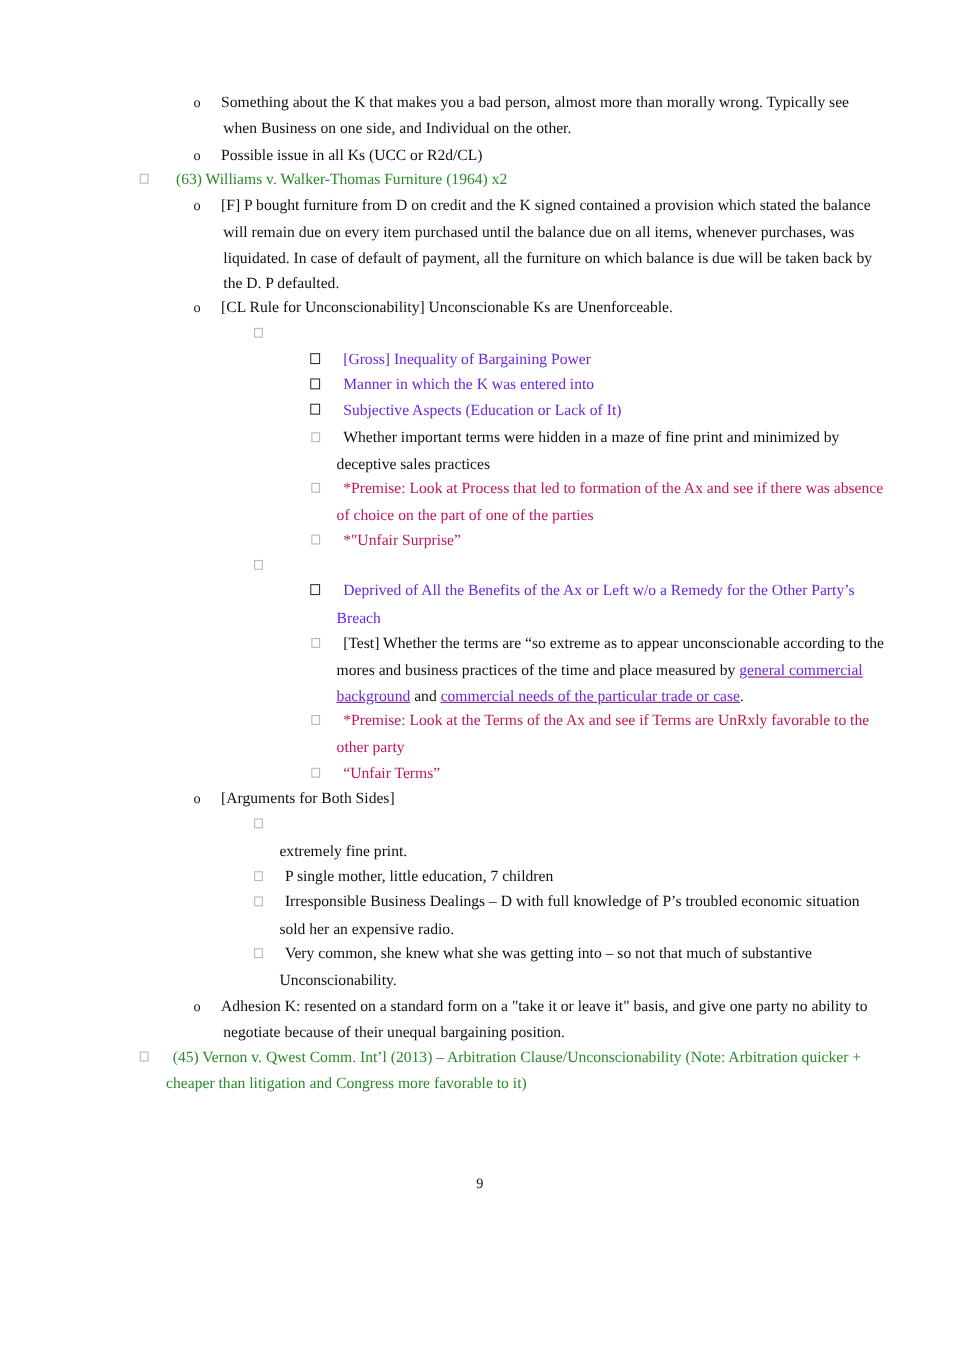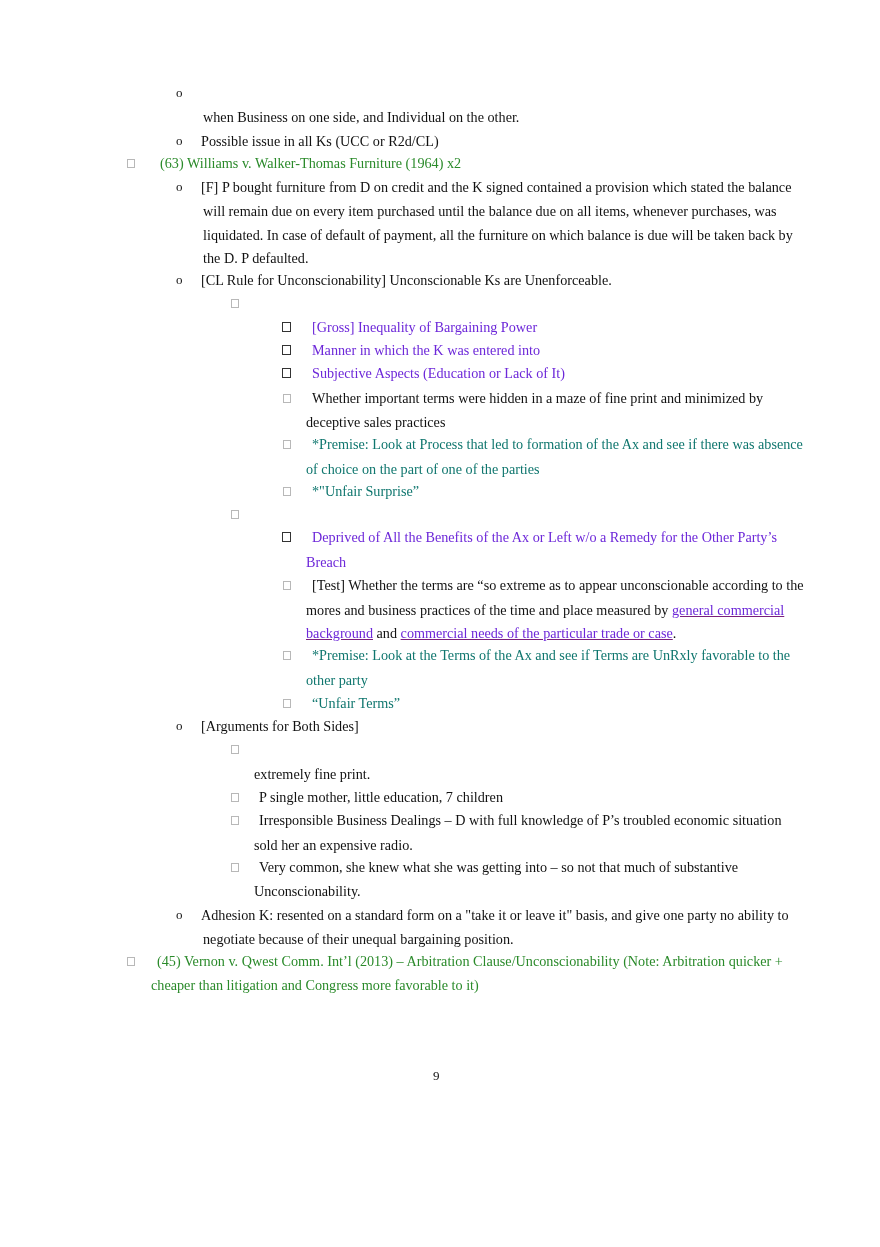--- a/index.html
+++ b/index.html
@@ -10,30 +10,31 @@
     }
     .page { position: absolute; left: 0; top: 0; width: 880px; height: 1247px; }
     .line { position: absolute; white-space: nowrap; line-height: 18px; }
     .bul { position: absolute; white-space: nowrap; line-height: 18px; }
     .o-bul { font-size: 13px; color: #111; }
     .sq { display: inline-block; width: 8px; height: 9px; border: 1px solid #b8b8b8; box-sizing: border-box; }
     .sq.dark { border: 1.3px solid #333; width: 9px; height: 10px; }
     .green { color: #2a8a2a; }
     .navy { color: #1c1f8c; }
     .purple { color: #6d28d9; }
-    .red { color: #0f766e; }
+    .red { color: #be185d; }
     .ul { text-decoration: underline; text-decoration-color: #7a1f7a; }
     .pagenum { position: absolute; left: 433px; top: 1068px; font-size: 13px; }
   </style>
 </head>
 <body>
 
 <div class="page">
 
   <span class="bul o-bul" style="left:176px;top:84px">o</span>
+  <span class="line" style="left:201px;top:84px">Something about the K that makes you a bad person, almost more than morally wrong. Typically see</span>
   <span class="line" style="left:203px;top:108px">when Business on one side, and Individual on the other.</span>
   <span class="bul o-bul" style="left:176px;top:132px">o</span>
   <span class="line" style="left:201px;top:132px">Possible issue in all Ks (UCC or R2d/CL)</span>
 
   <span class="bul" style="left:127px;top:154px"><span class="sq"></span></span>
   <span class="line green" style="left:160px;top:154px">(63) Williams v. Walker-Thomas Furniture (1964) x2</span>
 
   <span class="bul o-bul" style="left:176px;top:178px">o</span>
   <span class="line" style="left:201px;top:178px">[F] P bought furniture from D on credit and the K signed contained a provision which stated the balance</span>
   <span class="line" style="left:203px;top:202px">will remain due on every item purchased until the balance due on all items, whenever purchases, was</span>

